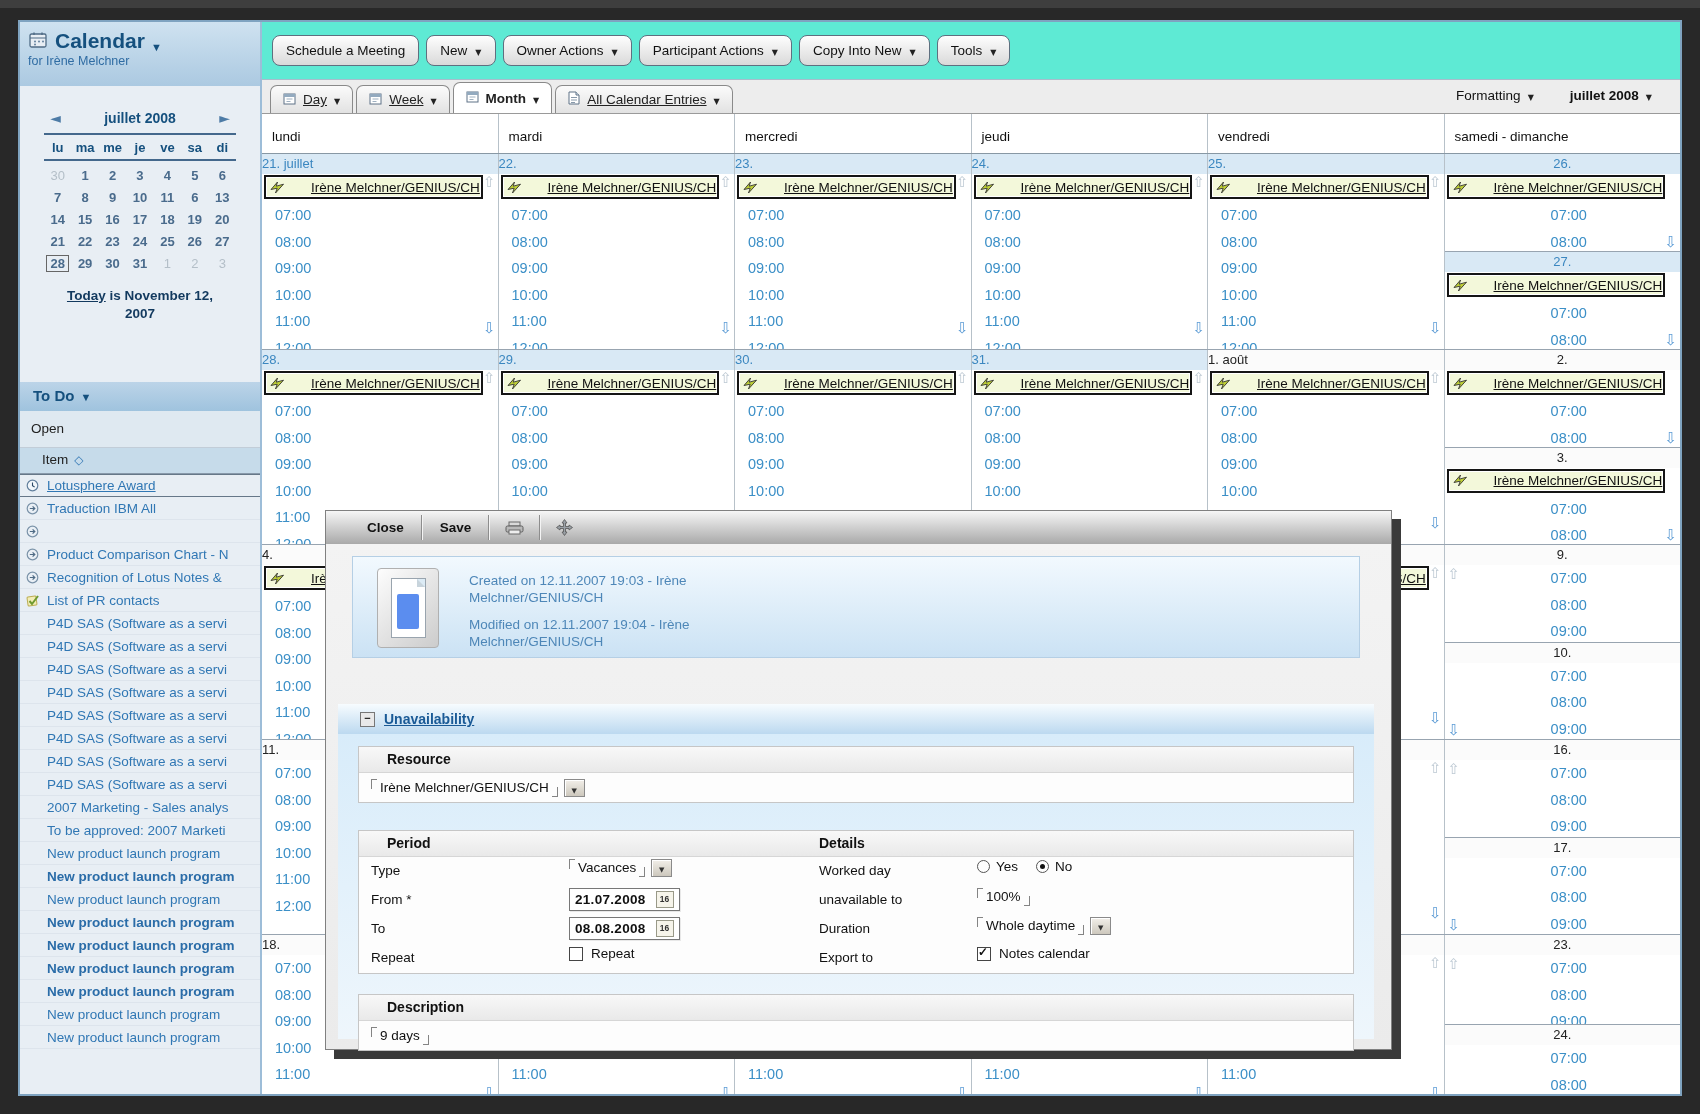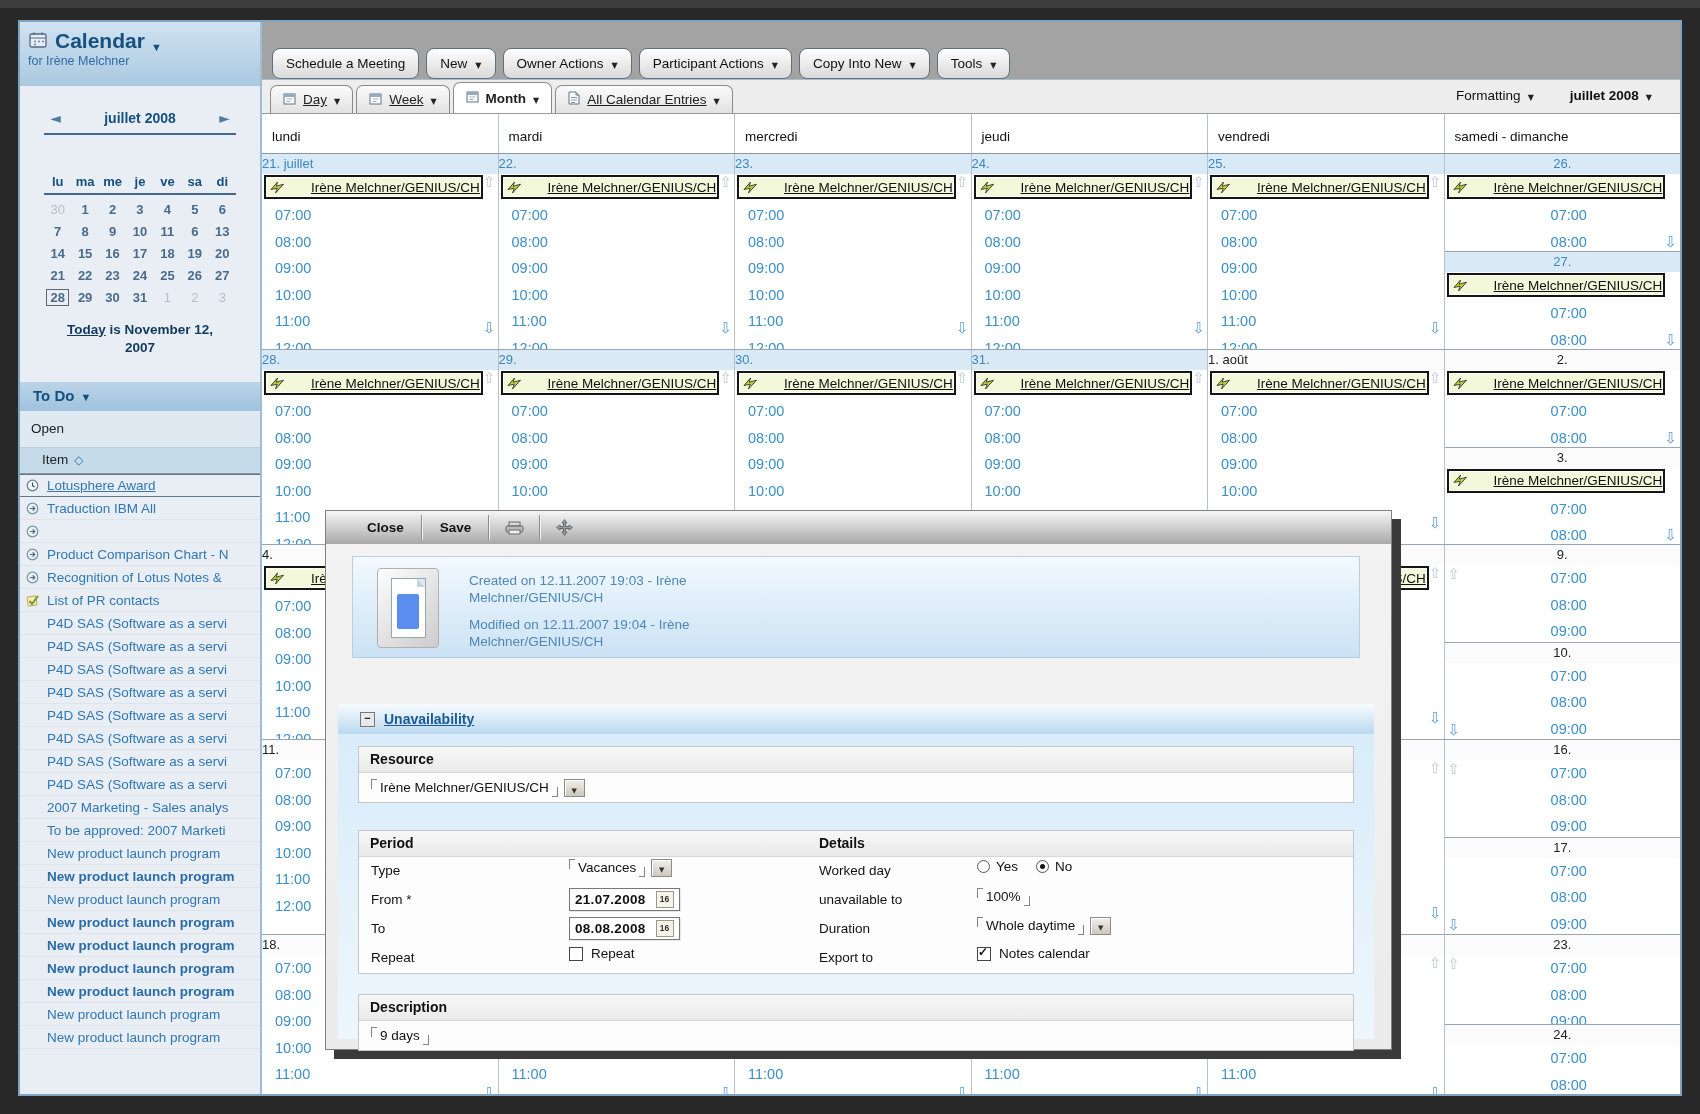--- a/index.html
+++ b/index.html
@@ -16,21 +16,21 @@
   .sb-title-row{display:flex;align-items:flex-end;gap:6px;}
   .sb-title{font-size:21px;font-weight:bold;color:#15507e;}
   .sb-caret{font-size:11px;color:#15507e;margin-top:4px;}
   .sb-sub{font-size:12.5px;color:#2f6ca3;margin-top:1px;}
   .minical{position:absolute;top:64px;left:0;width:100%;height:296px;background:#e8eef4;}
   .mc-nav{margin-top:24px;padding:0 30px;display:flex;justify-content:space-between;align-items:center;}
   .mc-month{font-size:14px;font-weight:bold;color:#15507e;}
   .mc-prev::after{content:"◄";} .mc-next::after{content:"►";}
   .mc-prev,.mc-next{font-family:"DejaVu Sans",sans-serif;font-size:14px;color:#4d7ba6;cursor:pointer;}
   .mc-rule{border-bottom:2px solid #44688c;margin:7px 24px 0 24px;}
-  .mc-dayheads{display:flex;padding:19px 24px 0 24px;margin-top:20px;}
+  .mc-dayheads{display:flex;padding:5px 24px 0 24px;}
   .mc-dh{flex:1;text-align:center;font-size:13px;font-weight:bold;color:#15507e;}
   .mc-rule2{border-bottom:2px solid #44688c;margin:4px 24px 0 24px;}
   .mc-grid{margin-top:4px;}
   .mc-row{display:flex;padding:0 24px;height:22px;}
   .mc-d{flex:1;text-align:center;font-size:13px;font-weight:bold;color:#4a6b8c;line-height:22px;}
   .mc-d.muted{color:#b4bfc8;font-weight:normal;}
   .mc-d .boxed{border:1px solid #666;padding:0 3px;}
   .mc-today{margin-top:12px;text-align:center;font-size:13.5px;font-weight:bold;color:#12395e;line-height:18px;}
   .mc-today .lnk{text-decoration:underline;cursor:pointer;}
   .todo-head{position:absolute;top:360px;left:0;width:100%;height:29px;
@@ -47,22 +47,22 @@
   .ti{height:23px;display:flex;align-items:center;padding-left:6px;border-bottom:1px solid #dde4ec;
       box-sizing:border-box;white-space:nowrap;overflow:hidden;}
   .ti-icon{width:21px;flex:0 0 21px;display:flex;align-items:center;}
   .ti-label{font-size:13.5px;color:#3077b4;}
   .ti.bold .ti-label{font-weight:bold;color:#2a6ca8;}
   .ti.selected{border-top:1px solid #667788;border-bottom:1px solid #667788;}
   .ti.selected .ti-label{text-decoration:underline;}
 
   
   .main{position:absolute;left:242px;top:0;right:0;bottom:0;}
-  .toolbar{position:absolute;top:0;left:0;right:0;height:58px;background:#a3a3a3;
-      border-bottom:1px solid #a8bccc;display:flex;align-items:flex-end;gap:7px;
+  .toolbar{position:absolute;top:0;left:0;right:0;height:58px;background:#5eead4;
+      border-bottom:1px solid #a8bccc;display:flex;align-items:center;gap:7px;
       padding-left:10px;box-sizing:border-box;}
   .tb-btn{height:29px;background:linear-gradient(#fefefe,#d9d9d9);border:1px solid #5f6f7f;
       border-radius:8px;font-size:13.5px;color:#111;padding:0 13px;display:flex;align-items:center;gap:8px;cursor:pointer;}
   .dd::after{content:"▼";font-size:8px;color:#222;font-family:"DejaVu Sans",sans-serif;}
   .tabbar{position:absolute;top:58px;left:0;right:0;height:34px;background:#ededed;
       border-bottom:1px solid #9a9a9a;box-sizing:border-box;}
   .tabs{position:absolute;left:8px;bottom:0;display:flex;align-items:flex-end;gap:3px;}
   .tab{height:28px;background:linear-gradient(#fbfbfb,#e2e2e2);border:1px solid #8a8a8a;border-bottom:none;
       border-radius:7px 7px 0 0;display:flex;align-items:center;gap:7px;padding:0 12px;
       font-size:13.5px;color:#222;box-sizing:border-box;cursor:pointer;}
@@ -121,21 +121,21 @@
   .dlg-band{position:absolute;left:12px;top:160px;width:1036px;height:30px;
       background:linear-gradient(#f7fcff,#bcd9f0);display:flex;align-items:center;box-sizing:border-box;}
   .minusbox{width:13px;height:13px;background:#e9e9e9;border:1px solid #777;margin:0 9px 0 22px;
       text-align:center;line-height:11px;font-size:11px;font-weight:bold;color:#222;cursor:pointer;}
   .minusbox::after{content:"−";}
   .sec-link{font-size:14px;font-weight:bold;color:#1a5a96;text-decoration:underline;cursor:pointer;}
   .dlg-sections{position:absolute;left:12px;top:190px;width:1036px;bottom:10px;
       background:linear-gradient(#d8ecfa,#eef6fc);}
   .box{position:absolute;left:20px;width:996px;background:#fdfdfd;border:1px solid #c6c6c6;box-sizing:border-box;}
   .box-head{height:25px;background:linear-gradient(#f8f8f8,#e9e9e9);border-bottom:1px solid #d6d6d6;
-      font-size:14px;font-weight:bold;color:#111;line-height:25px;position:relative;padding-left:11px;}
+      font-size:14px;font-weight:bold;color:#111;line-height:25px;position:relative;padding-left:28px;}
   .box-head .dt-head{position:absolute;left:460px;top:0;}
   #resbox{top:12px;}
   .fieldrow{height:29px;display:flex;align-items:center;padding-left:12px;}
   #mainbox{top:96px;}
   .frow{position:relative;height:29px;font-size:13.5px;color:#111;}
   .fl1{position:absolute;left:12px;top:6px;}
   .fv1{position:absolute;left:210px;top:2px;display:flex;align-items:center;}
   .fl2{position:absolute;left:460px;top:6px;}
   .fv2{position:absolute;left:618px;top:2px;display:flex;align-items:center;}
   #descbox{top:260px;}

